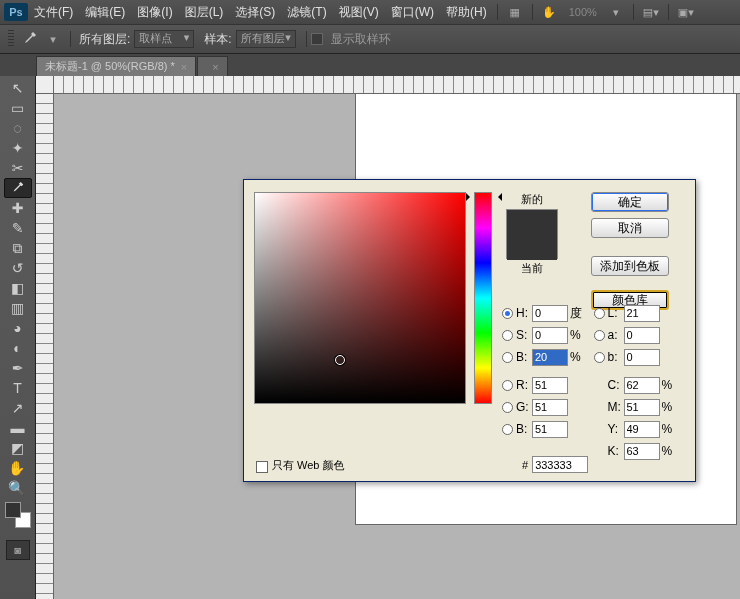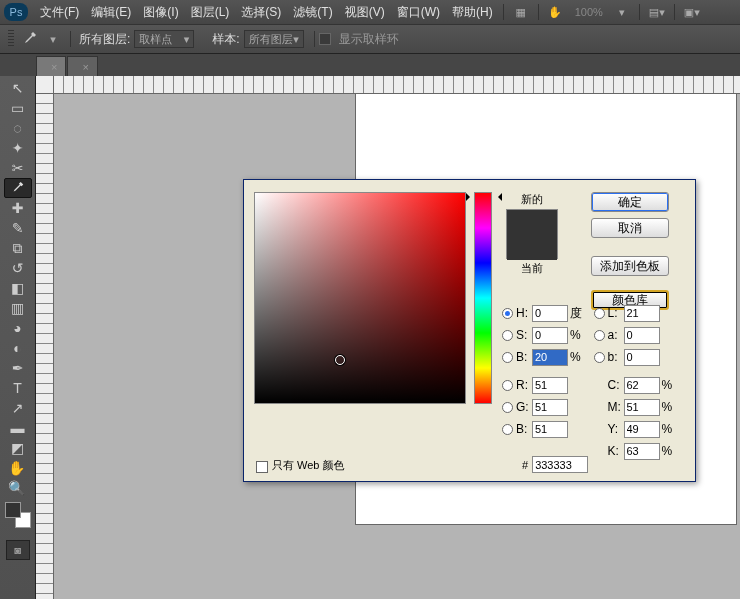--- a/index.html
+++ b/index.html
@@ -1,27 +1,27 @@
 <!DOCTYPE html>
 <html><head>
 <meta charset="utf-8">
 <style>
 *{box-sizing:border-box;margin:0;padding:0;font-family:"Microsoft YaHei",SimSun,Tahoma,sans-serif;font-size:11px;user-select:none}
 body{width:740px;height:599px;background:#464646;overflow:hidden;position:relative}
 .menubar{height:24px;background:linear-gradient(#545454,#454545);display:flex;align-items:center;color:#ccc;padding:0 4px}
-.ps-logo{width:24px;height:18px;background:#0a3a5a;color:#8ab8db;font-weight:normal;display:flex;align-items:center;justify-content:center;font-size:11px;margin-right:6px;border-radius:8px}
+.ps-logo{width:24px;height:18px;background:#0a3a5a;color:#8ab8db;font-weight:bold;display:flex;align-items:center;justify-content:center;font-size:11px;border-radius:2px}
 .menu-item{padding:0 6px;color:#e0e0e0;cursor:default;font-size:12px}
 .menu-sep{width:1px;height:16px;background:#333;margin:0 4px}
 .menu-zoom{color:#888;padding:0 6px}
 .menu-icon{width:18px;height:14px;margin:0 4px;display:flex;align-items:center;justify-content:center;color:#aaa}
 .optbar{height:30px;background:linear-gradient(#555,#474747);display:flex;align-items:center;color:#ccc;padding:0 8px;border-top:1px solid #333;border-bottom:1px solid #222}
 .opt-grip{width:6px;height:18px;background:repeating-linear-gradient(#333 0 1px,transparent 1px 3px);margin-right:6px}
 .tool-ico{width:20px;height:20px;color:#ccc;display:flex;align-items:center;justify-content:center}
 .opt-label{margin:0 4px;color:#ddd;font-size:12px}
-.opt-sel{background:#4a4a4a;border:1px solid #333;color:#aaa;height:18px;padding:8px 4px;display:flex;align-items:center;min-width:60px}
+.opt-sel{background:#4a4a4a;border:1px solid #333;color:#aaa;height:18px;padding:0 4px;display:flex;min-width:60px}
 .opt-chk{width:12px;height:12px;border:1px solid #666;background:#3a3a3a;margin-right:4px}
 .tabbar{height:22px;background:#464646;display:flex;align-items:flex-end;padding-left:36px}
 .doc-tab{height:20px;padding:0 8px;color:#ccc;background:#616161;border:1px solid #333;border-bottom:none;display:flex;align-items:center;margin-right:1px;font-size:11px}
 .doc-tab.active{background:#797979}
 .tab-close{margin-left:6px;color:#999}
 .workarea{position:absolute;top:76px;left:0;right:0;bottom:0;display:flex}
 .toolbox{width:36px;background:linear-gradient(#5c5c5c,#505050);border-right:1px solid #222;display:flex;flex-direction:column;align-items:center;padding-top:2px}
 .tb-tool{width:28px;height:20px;margin:0;display:flex;align-items:center;justify-content:center;color:#ccc;cursor:default;font-size:14px}
 .tb-tool.sel{background:#2a2a2a;border:1px solid #111;border-radius:2px}
 .swatches{width:26px;height:26px;position:relative;margin-top:4px}
@@ -102,32 +102,33 @@
         <path d="M12 2l2 2-2 2-1-1-6 6-2 1 1-2 6-6-1-1 2-2z" fill="#ccc"></path>
       </svg>
   </div>
   <div class="menu-icon">▾</div>
   <div class="menu-sep"></div>
   <span class="opt-label">所有图层:</span>
   <div class="opt-sel">
       <span>取样点</span>
       <span style="margin-left:auto">▾</span>
     </div>
-  <span class="opt-label" style="margin-left:18px">样本:</span>
+  <span class="opt-label" style="margin-left:10px">样本:</span>
   <div class="opt-sel">
       <span>所有图层</span>
       <span style="margin-left:auto">▾</span>
     </div>
   <div class="menu-sep" style="margin-left:10px"></div>
   <div class="opt-chk"></div>
   <span class="opt-label" style="color:#999">显示取样环</span>
 </div>
 
 <div class="tabbar">
   <div class="doc-tab active">
+      <span>未标题-1 @ 50%(RGB/8) *</span>
       <span class="tab-close">×</span>
     </div>
   <div class="doc-tab">
       <span class="tab-close">×</span>
     </div>
 </div>
 
 <div class="workarea">
 
   <div class="toolbox">

